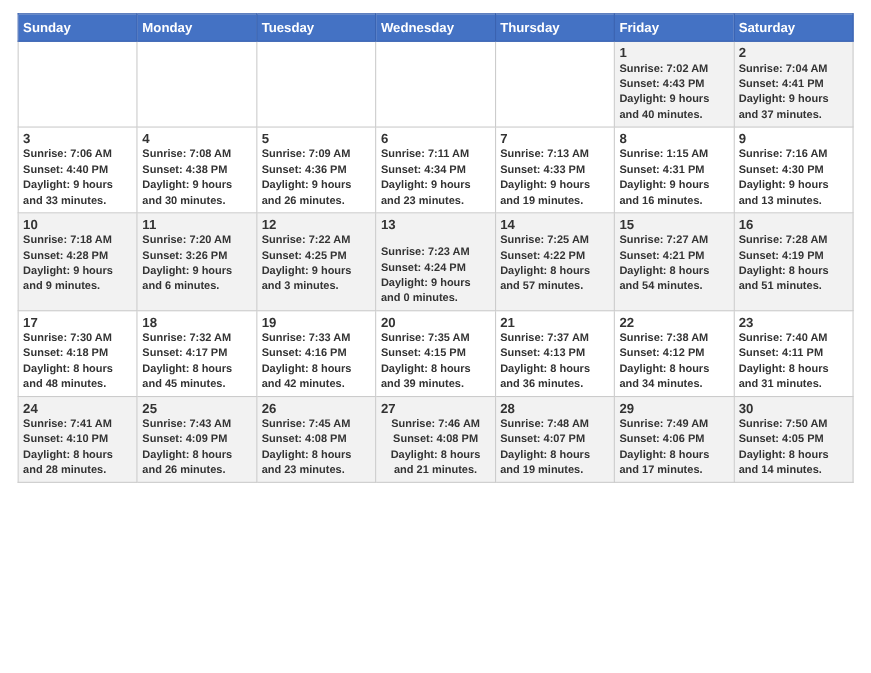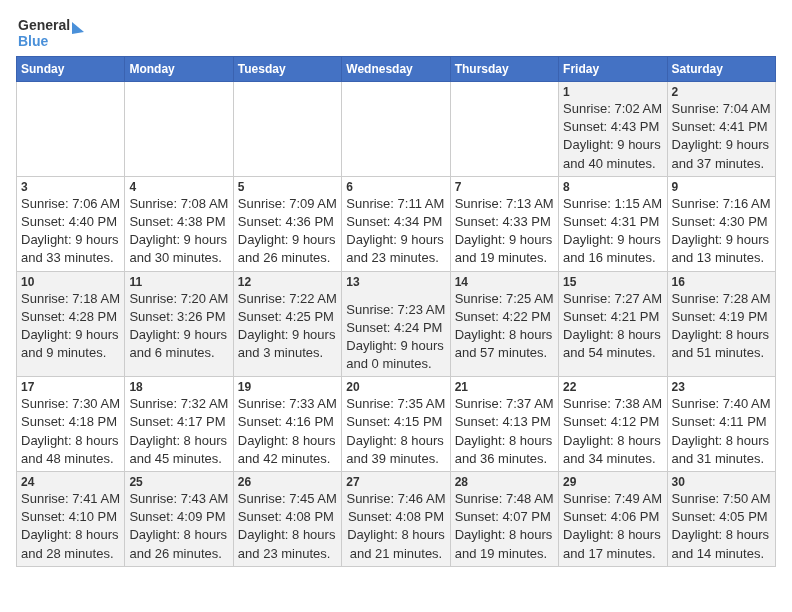--- a/index.html
+++ b/index.html
@@ -68,45 +68,33 @@
       background: #fff;
     }
     .day-num {
       font-size: 12px;
       font-weight: bold;
       color: #333;
       display: block;
       margin-bottom: 1px;
     }
     .day-info {
-      font-size: 13px;
+      font-size: 10px;
       line-height: 1.4;
       color: #333;
+      font-weight: bold;
     }
     .empty-cell {
       background: #fff !important;
     }
   </style>
 </head>
 <body>
 
 <div class="page">
-  <div class="header-area">
-    <div class="logo">
-        <svg width="70" height="40" viewBox="0 0 70 40">
-          <text x="2" y="18" font-size="14" font-weight="bold" fill="#333" font-family="Arial">General</text>
-          <text x="2" y="34" font-size="14" font-weight="bold" fill="#4a90d9" font-family="Arial">Blue</text>
-          <polygon points="56,10 68,20 56,22" fill="#4a90d9"></polygon>
-        </svg>
-      </div>
-    <div class="title-area">
-      <div class="month-title"></div>
-      <div class="location-title"></div>
-    </div>
-  </div>
 
   <table>
     <thead>
       <tr>
       <th>Sunday</th>
           <th>Monday</th>
           <th>Tuesday</th>
           <th>Wednesday</th>
           <th>Thursday</th>
           <th>Friday</th>

